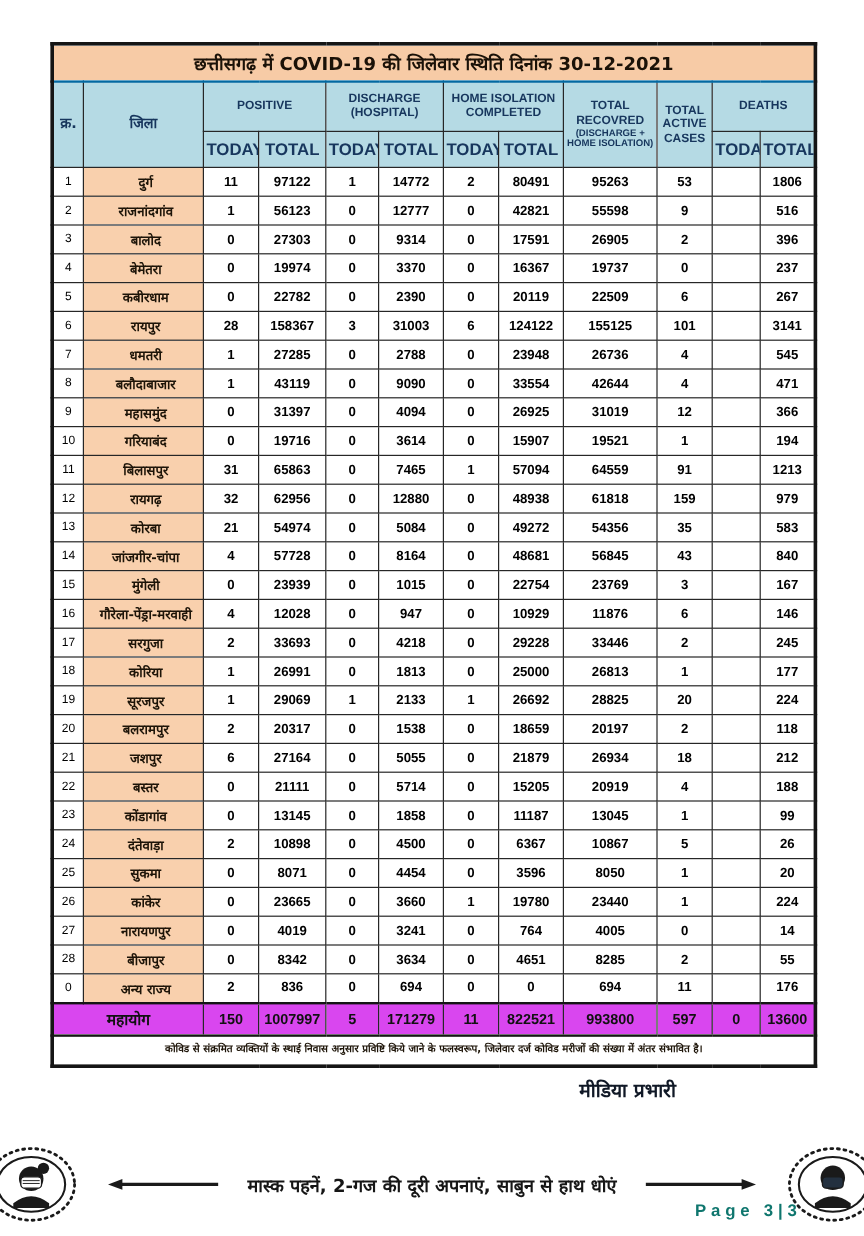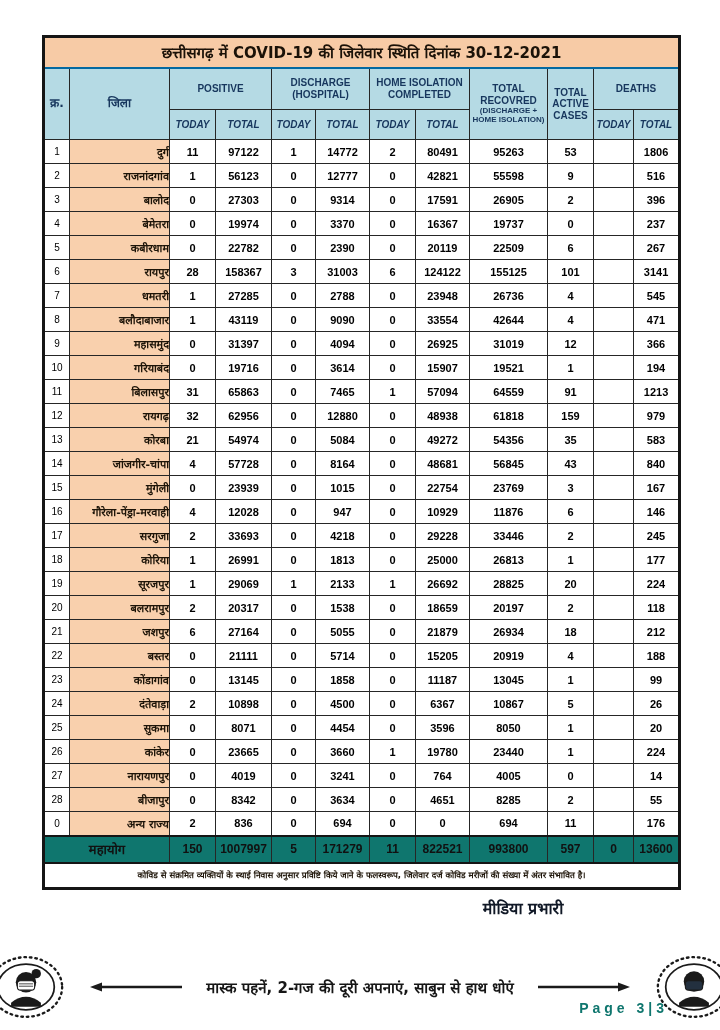--- a/index.html
+++ b/index.html
@@ -25,32 +25,32 @@
     background: #f7cba6; height: 31px;
     font-size: 15px; font-weight: bold; color: #1b1208;
     border-bottom: 2px solid #0369a1;
     font-family: "DejaVu Sans", "Liberation Sans", sans-serif;
   }
   thead th.hcell {
     background: #b5dae4; color: #17365d; font-weight: bold;
     font-size: 10px; line-height: 1.15; white-space: normal; padding: 1px 2px;
   }
   tr.h1 th.hcell { height: 42px; }
-  tr.h2 th.hcell { height: 30px; font-size: 10px; font-style: italic; }
+  tr.h2 th.hcell { height: 30px; font-size: 14px; }
   th.hcell .sub { display: block; font-size: 8px; font-weight: bold; }
   th.hcell.dev { font-size: 12px; font-family: "DejaVu Sans", sans-serif; }
 
   tbody td { height: 24px; font-size: 11px; font-weight: bold; color: #000; background: #fff; }
   tbody td.c-sno { font-weight: normal; font-size: 10px; }
   tbody td.c-district {
-    background: #f9d0ad; text-align: right; padding-left: 4px;
+    background: #f9d0ad; text-align: center; padding-left: 4px;
     font-family: "DejaVu Sans", sans-serif; font-size: 11px; color: #1d1408;
   }
   tr.total-row td {
-    background: #0f766e; height: 27px; font-size: 12px; font-weight: bold;
+    background: #d946ef; height: 27px; font-size: 12px; font-weight: bold;
     border-top: 2px solid #151515; border-bottom: 2px solid #151515;
   }
   tr.total-row td.t-label { font-family: "DejaVu Sans", sans-serif; font-size: 13px; }
   tr.footnote-row td {
     height: 26px; font-size: 8.5px; font-weight: bold; color: #1d1408;
     font-family: "DejaVu Sans", sans-serif; white-space: normal; line-height: 1.1;
   }
 
   
   .signature {

